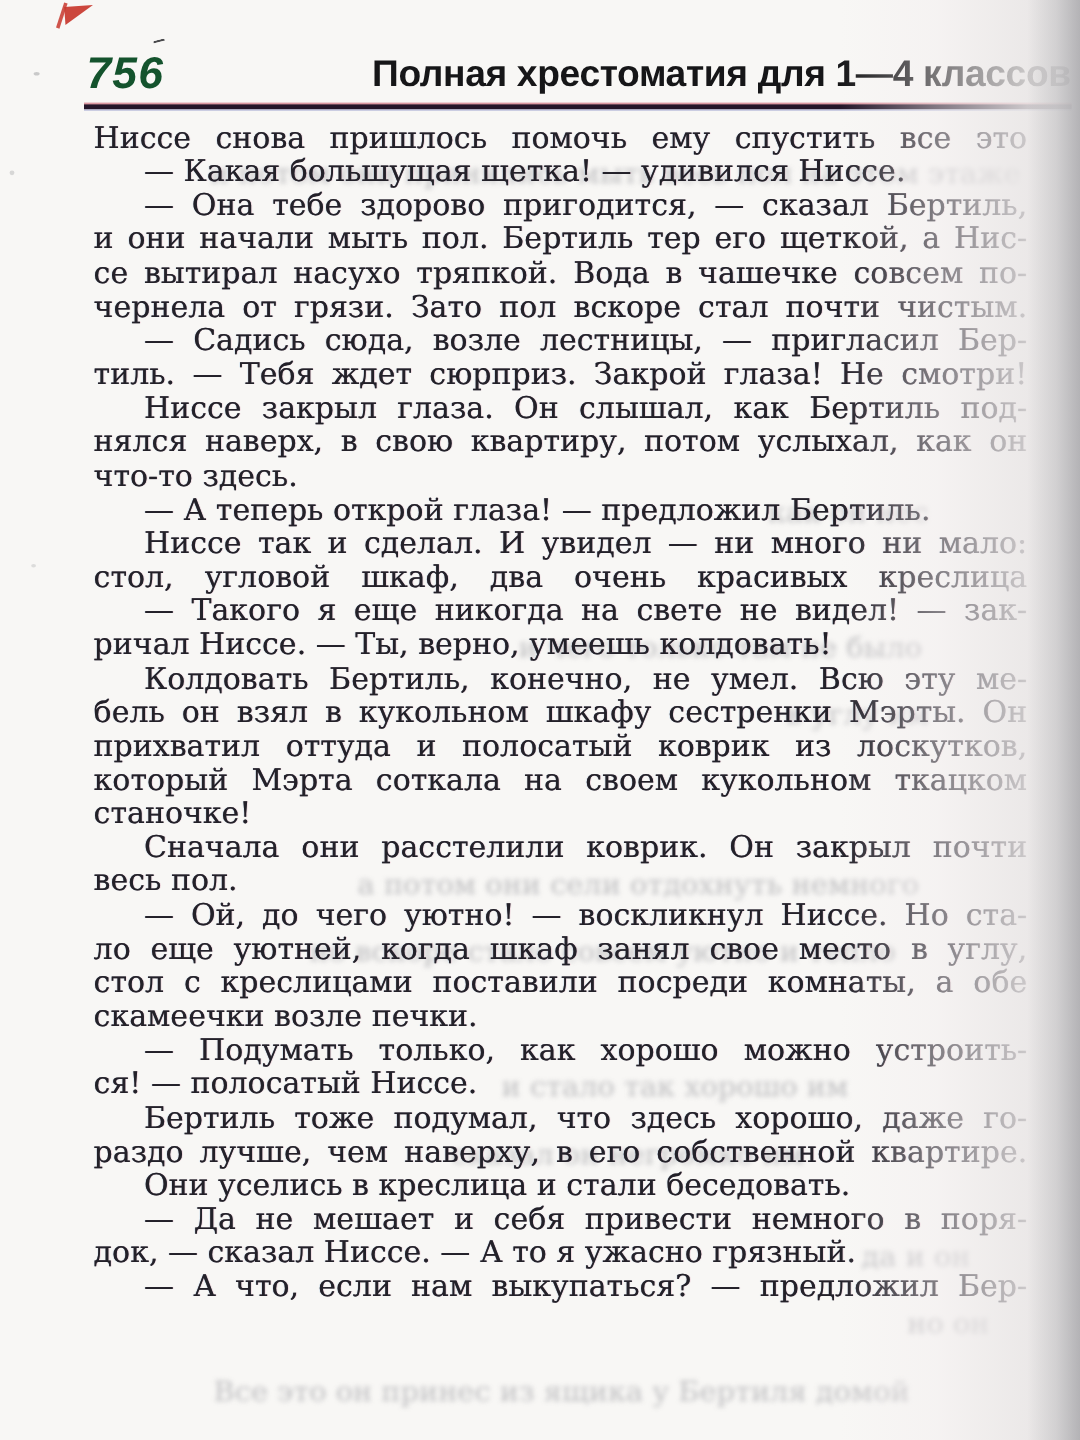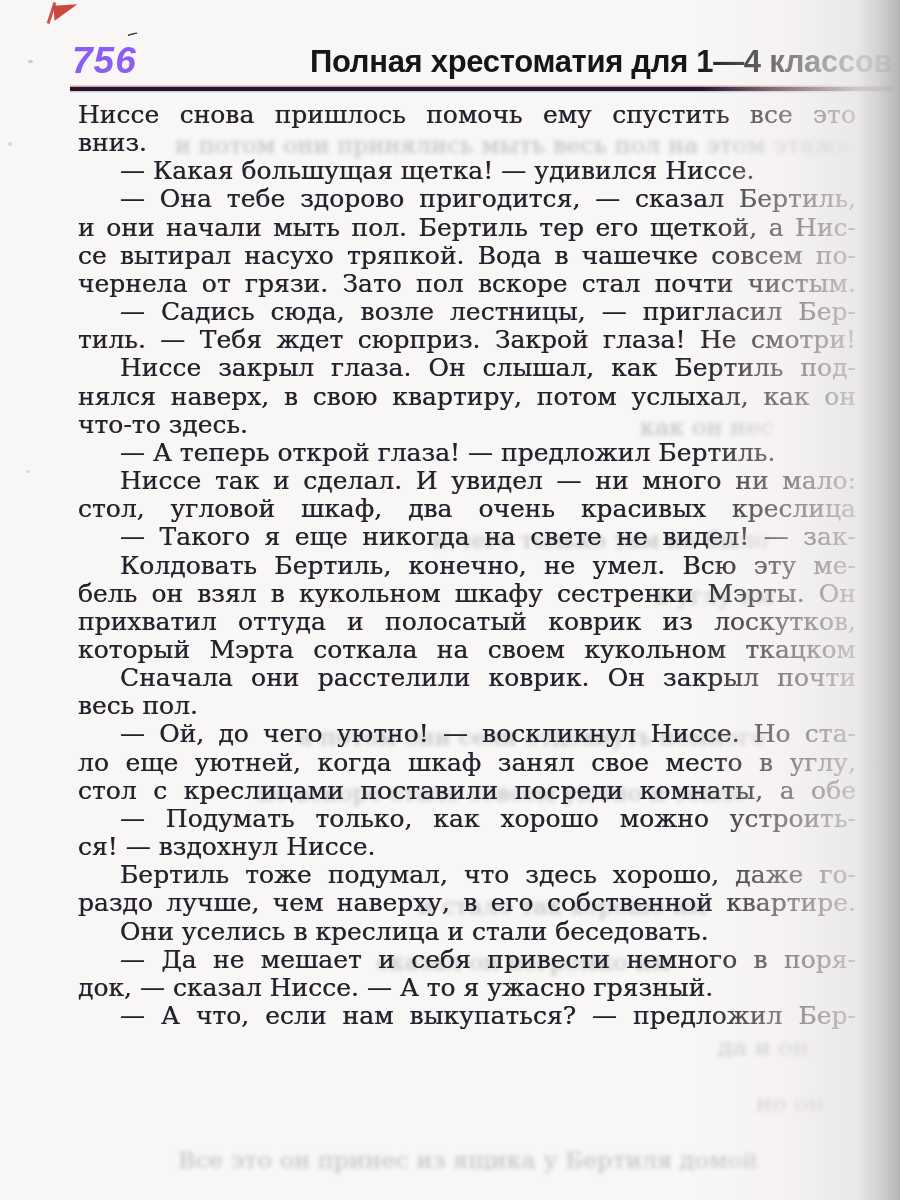--- a/index.html
+++ b/index.html
@@ -8,21 +8,21 @@
     width:900px;height:1200px;
     background:#f8f7f5;
     overflow:hidden;
     font-family:"DejaVu Serif", serif;
   }
   
   #page-num{
     position:absolute;left:72px;top:40px;
     font-family:"Liberation Sans", sans-serif;
     font-weight:bold;font-style:italic;
-    font-size:37px;color:#8b5cf6;
+    font-size:37px;color:#14532d;
     letter-spacing:1px;
     text-align:center;
   }
   #accent-speck{
     position:absolute;left:128px;top:33px;width:10px;height:4px;
     border-top:2.5px solid #4a4a4c;transform:rotate(-14deg);border-radius:2px;
   }
   #header-title{
     position:absolute;left:310px;top:44px;
     font-family:"Liberation Sans", sans-serif;
@@ -112,46 +112,48 @@
       <div class="ghost" style="left: 258px; top: 779px; width: 598px;">но вскоре стало совсем уютно и тепло</div>
       <div class="ghost" style="left: 418px; top: 892px; width: 438px;">и стало так хорошо им</div>
       <div class="ghost" style="left: 376px; top: 948px; width: 480px;">сказал он негромко им</div>
       <div class="ghost" style="left: 718px; top: 1033px; width: 140px;">да и он</div>
       <div class="ghost" style="left: 756px; top: 1089px; width: 100px;">но он</div>
       <div class="ghost" style="left: 178px; top: 1146px; width: 660px;">Все это он принес из ящика у Бертиля домой</div>
     </div>
 
   <div id="text-block">
       <div class="line">Ниссе снова пришлось помочь ему спустить все это</div>
-      <div class="line para-end">вниз.</div>
       <div class="line indent para-end">— Какая большущая щетка! — удивился Ниссе.</div>
       <div class="line indent">— Она тебе здорово пригодится, — сказал Бертиль,</div>
       <div class="line">и они начали мыть пол. Бертиль тер его щеткой, а Нис-</div>
       <div class="line">се вытирал насухо тряпкой. Вода в чашечке совсем по-</div>
       <div class="line">чернела от грязи. Зато пол вскоре стал почти чистым.</div>
       <div class="line indent">— Садись сюда, возле лестницы, — пригласил Бер-</div>
       <div class="line">тиль. — Тебя ждет сюрприз. Закрой глаза! Не смотри!</div>
       <div class="line indent">Ниссе закрыл глаза. Он слышал, как Бертиль под-</div>
       <div class="line">нялся наверх, в свою квартиру, потом услыхал, как он</div>
       <div class="line para-end">что-то здесь.</div>
       <div class="line indent para-end">— А теперь открой глаза! — предложил Бертиль.</div>
       <div class="line indent">Ниссе так и сделал. И увидел — ни много ни мало:</div>
       <div class="line">стол, угловой шкаф, два очень красивых креслица</div>
       <div class="line indent">— Такого я еще никогда на свете не видел! — зак-</div>
+      <div class="line para-end">ричал Ниссе. — Ты, верно, умеешь колдовать!</div>
       <div class="line indent">Колдовать Бертиль, конечно, не умел. Всю эту ме-</div>
       <div class="line">бель он взял в кукольном шкафу сестренки Мэрты. Он</div>
       <div class="line">прихватил оттуда и полосатый коврик из лоскутков,</div>
       <div class="line">который Мэрта соткала на своем кукольном ткацком</div>
+      <div class="line para-end">станочке!</div>
       <div class="line indent">Сначала они расстелили коврик. Он закрыл почти</div>
       <div class="line para-end">весь пол.</div>
       <div class="line indent">— Ой, до чего уютно! — воскликнул Ниссе. Но ста-</div>
       <div class="line">ло еще уютней, когда шкаф занял свое место в углу,</div>
       <div class="line">стол с креслицами поставили посреди комнаты, а обе</div>
+      <div class="line para-end">скамеечки возле печки.</div>
       <div class="line indent">— Подумать только, как хорошо можно устроить-</div>
-      <div class="line para-end">ся! — вздохнул Ниссе.</div>
+      <div class="line para-end">ся! — полосатый Ниссе.</div>
       <div class="line indent">Бертиль тоже подумал, что здесь хорошо, даже го-</div>
       <div class="line">раздо лучше, чем наверху, в его собственной квартире.</div>
       <div class="line indent para-end">Они уселись в креслица и стали беседовать.</div>
       <div class="line indent">— Да не мешает и себя привести немного в поря-</div>
       <div class="line para-end">док, — сказал Ниссе. — А то я ужасно грязный.</div>
       <div class="line indent">— А что, если нам выкупаться? — предложил Бер-</div>
     </div>
 
   <div class="speck" id="speck1"></div>
   <div class="speck" id="speck2"></div>

